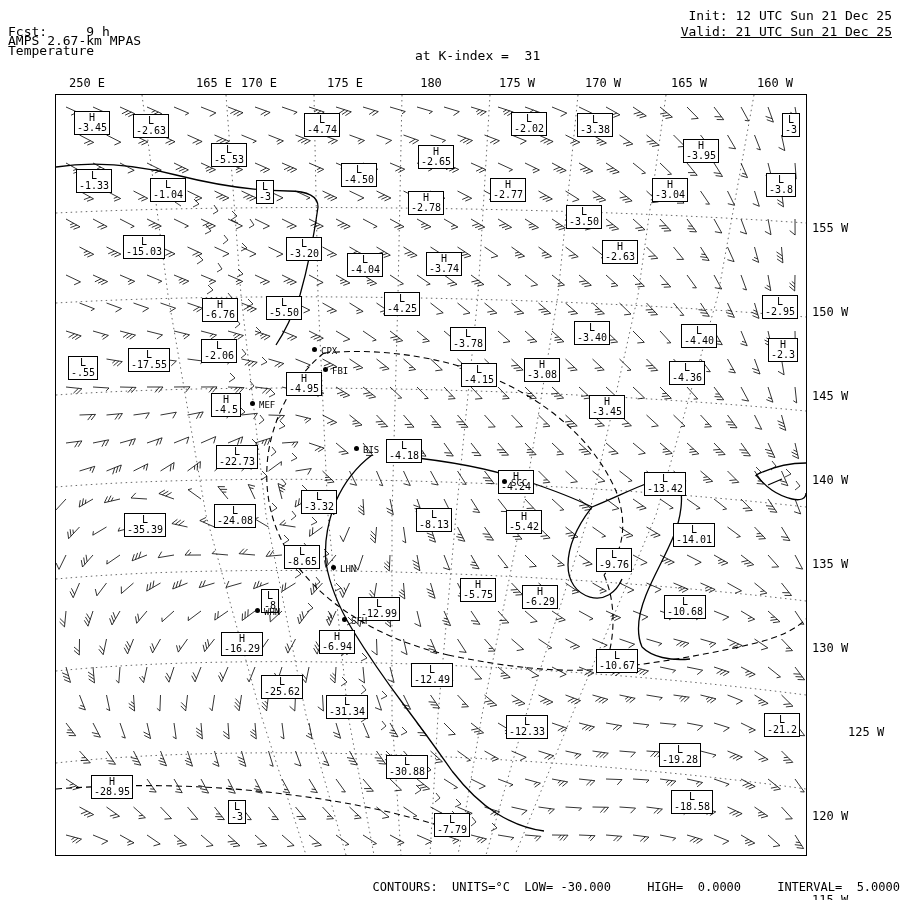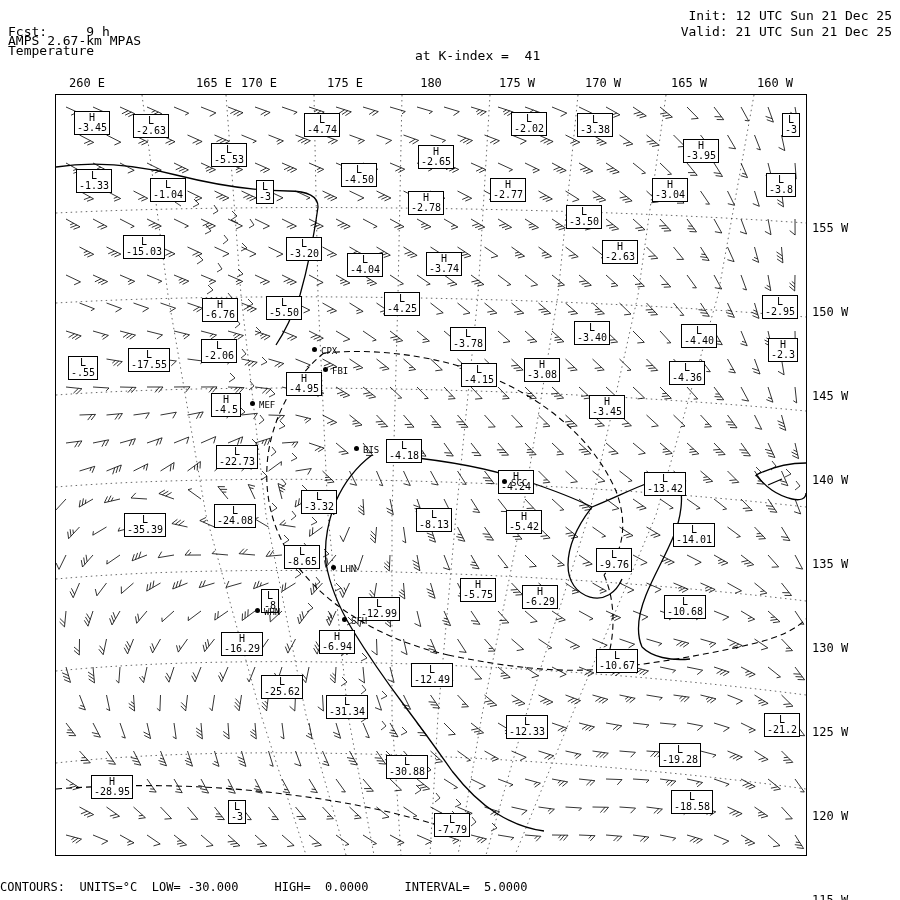--- a/index.html
+++ b/index.html
@@ -9,38 +9,38 @@
     font-family:"DejaVu Sans Mono", monospace;
     color:#000000;
     overflow:hidden;
     position:relative;
   }
   .hdr{position:absolute;font-size:13px;letter-spacing:0px;white-space:pre;}
   #hdr-model{left:8px;top:5px;margin-top:28px;}
   #hdr-fcst{left:8px;top:24px;}
   #hdr-field{left:8px;top:43px;}
   #hdr-init{right:8px;top:8px;text-align:right;}
-  #hdr-valid{right:8px;top:24px;text-align:left;}
+  #hdr-valid{right:8px;top:24px;text-align:left;text-decoration:underline;}
   #hdr-level{left:415px;top:48px;font-size:13px;}
 
   #plot{
     position:absolute;
     left:55px;top:94px;
     width:750px;height:760px;
     border:1px solid #000;
     background:#ffffff;
     overflow:hidden;
   }
   #plotsvg{position:absolute;left:0;top:0;width:750px;height:760px;}
 
   .axlab{position:absolute;font-size:12px;white-space:pre;}
   .xlab{top:76px;transform:translateX(-50%);}
   .ylab{left:812px;transform:translateY(-50%);}
 
-  .footer{position:absolute;left:0;right:0;top:880px;text-align:left;font-size:12px;white-space:pre;}
+  .footer{position:absolute;left:0;right:0;top:880px;text-align:right;font-size:12px;white-space:pre;}
 
   
   .exbox{
     position:absolute;
     border:1px solid #000;
     background:#ffffff;
     font-size:10px;
     line-height:10px;
     padding:1px 2px 1px 2px;
     text-align:center;
@@ -57,41 +57,41 @@
   }
 </style>
 </head>
 <body>
 
 <div class="hdr" id="hdr-model">AMPS 2.67-km MPAS</div>
 <div class="hdr" id="hdr-fcst">Fcst:     9 h</div>
 <div class="hdr" id="hdr-field">Temperature</div>
 <div class="hdr" id="hdr-init">Init: 12 UTC Sun 21 Dec 25</div>
 <div class="hdr" id="hdr-valid">Valid: 21 UTC Sun 21 Dec 25</div>
-<div class="hdr" id="hdr-level">at K-index =  41</div>
+<div class="hdr" id="hdr-level">at K-index =  31</div>
 
 <div id="xlabels">
-    <div class="axlab xlab" style="left: 87px;">260 E</div>
+    <div class="axlab xlab" style="left: 87px;">250 E</div>
     <div class="axlab xlab" style="left: 173px; margin-left: 41px;">165 E</div>
     <div class="axlab xlab" style="left: 259px;">170 E</div>
     <div class="axlab xlab" style="left: 345px;">175 E</div>
     <div class="axlab xlab" style="left: 431px;">180</div>
     <div class="axlab xlab" style="left: 517px;">175 W</div>
     <div class="axlab xlab" style="left: 603px;">170 W</div>
     <div class="axlab xlab" style="left: 689px;">165 W</div>
     <div class="axlab xlab" style="left: 775px;">160 W</div>
   </div>
 <div id="ylabels">
     <div class="axlab ylab" style="top: 228px;">155 W</div>
     <div class="axlab ylab" style="top: 312px;">150 W</div>
     <div class="axlab ylab" style="top: 396px;">145 W</div>
     <div class="axlab ylab" style="top: 480px;">140 W</div>
     <div class="axlab ylab" style="top: 564px;">135 W</div>
     <div class="axlab ylab" style="top: 648px;">130 W</div>
-    <div class="axlab ylab" style="top: 732px;">125 W</div>
+    <div class="axlab ylab" style="top: 732px; margin-left: 36px;">125 W</div>
     <div class="axlab ylab" style="top: 816px;">120 W</div>
     <div class="axlab ylab" style="top: 900px;">115 W</div>
   </div>
 
 <div id="plot">
   <svg id="plotsvg" viewBox="0 0 750 760" preserveAspectRatio="none">
     <defs>
       <clipPath id="clipbox">
           <rect x="0" y="0" width="750" height="760"></rect>
         </clipPath>

